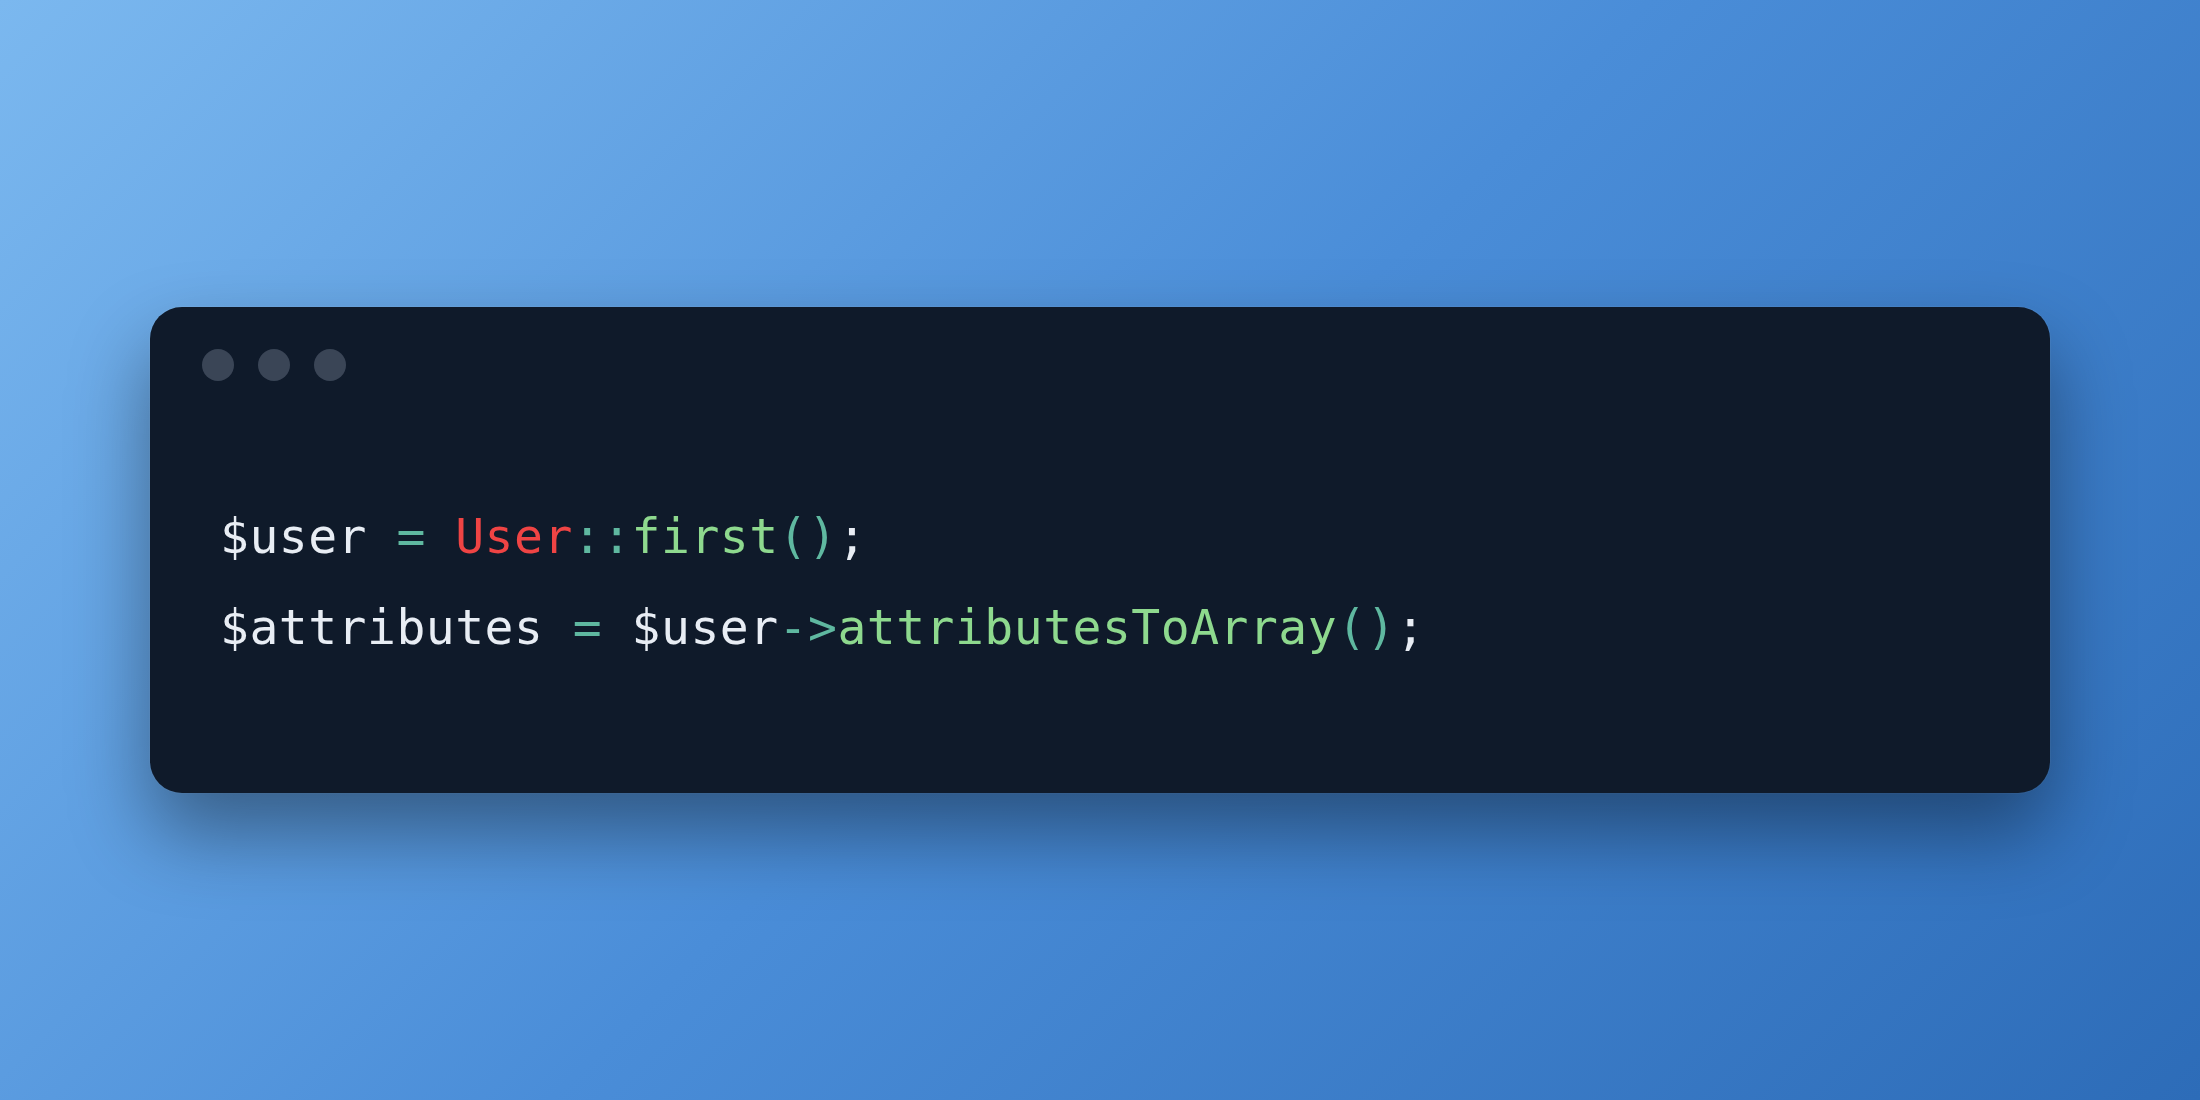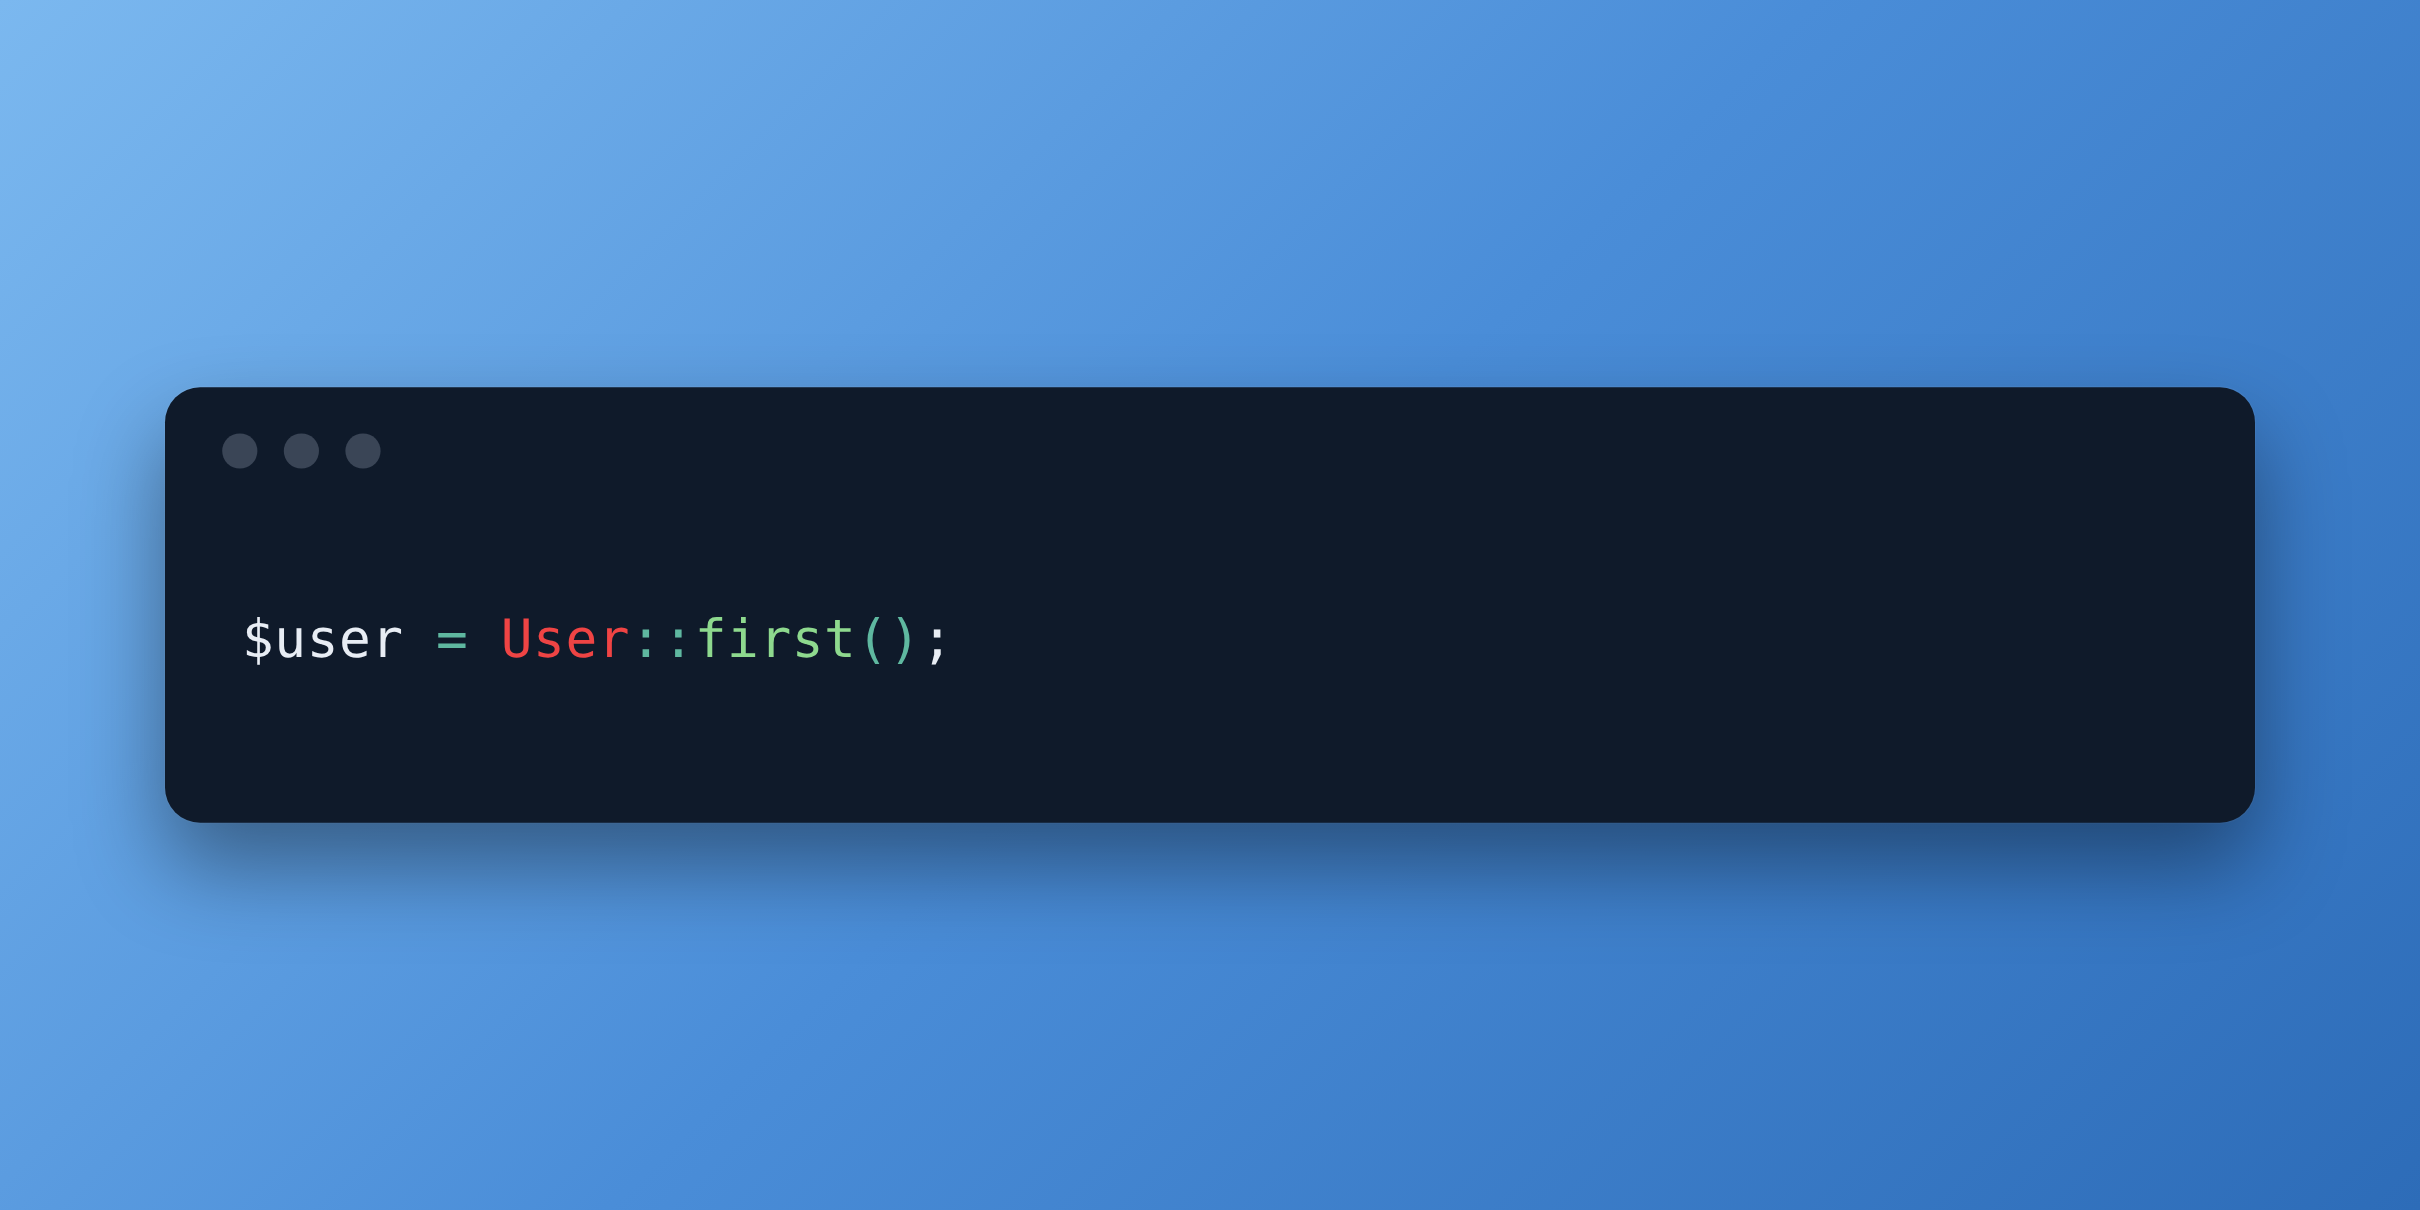--- a/index.html
+++ b/index.html
@@ -54,14 +54,15 @@
 <body>
 
 <div class="window">
   <div class="titlebar">
     <div class="traffic-light"></div>
     <div class="traffic-light"></div>
     <div class="traffic-light"></div>
   </div>
   <div class="code-area" id="code-area">
   <div class="line"><span class="tok-default">$user </span><span class="tok-operator">=</span><span class="tok-default"> </span><span class="tok-class">User</span><span class="tok-operator">::</span><span class="tok-method">first</span><span class="tok-paren">()</span><span class="tok-semi">;</span></div>
+      <div class="line"><span class="tok-default">$attributes </span><span class="tok-operator">=</span><span class="tok-default"> $user</span><span class="tok-operator">-&gt;</span><span class="tok-method">attributesToArray</span><span class="tok-paren">()</span><span class="tok-semi">;</span></div>
     </div>
 </div>
 
 </body></html>

